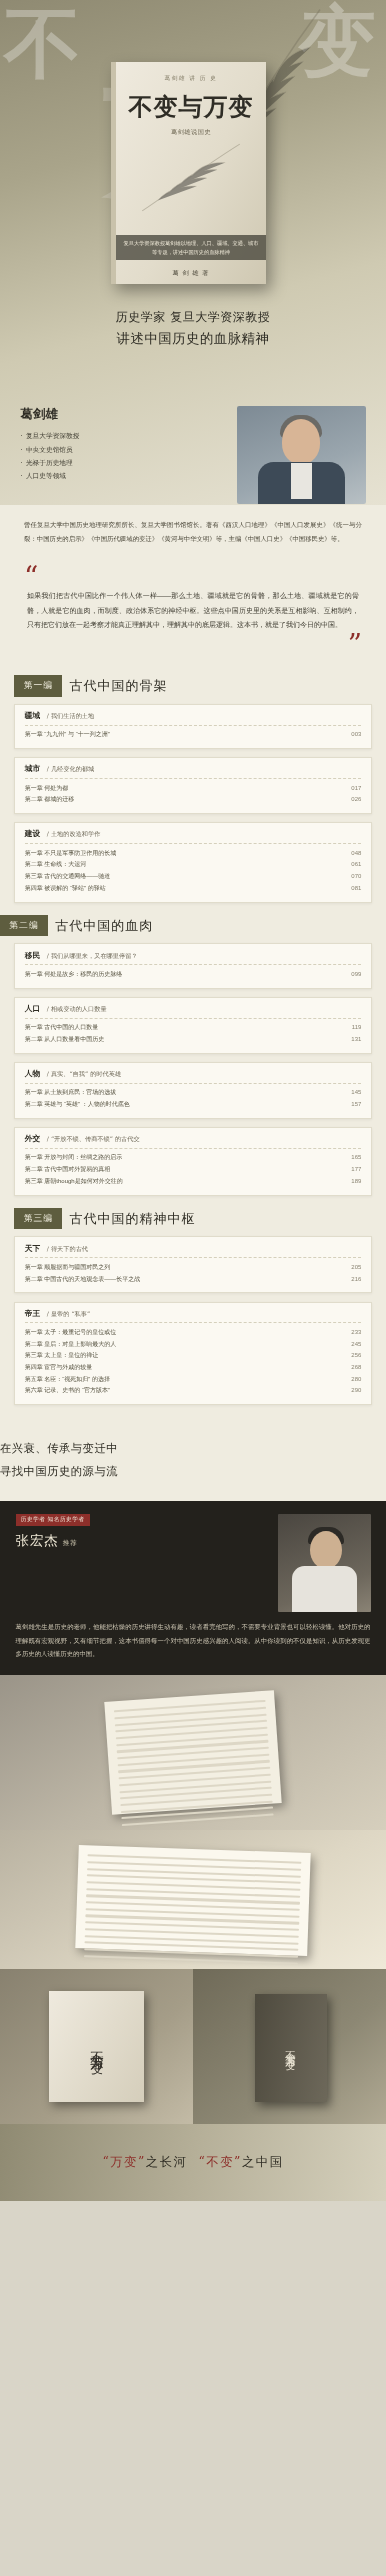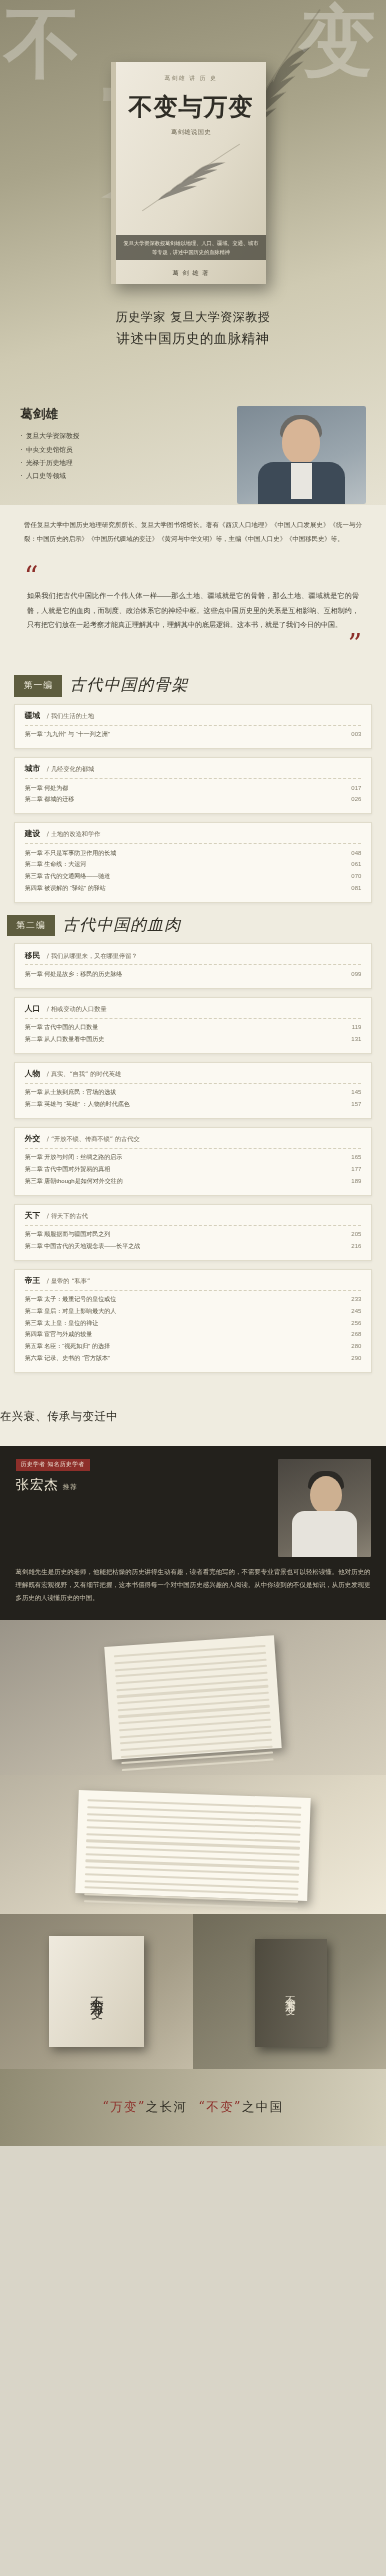--- a/index.html
+++ b/index.html
@@ -152,21 +152,21 @@
   }
   .sec-badge {
     background: #5e5d3f; color: #f1eedf;
     font-family: "DejaVu Serif", serif;
     font-size: 8.8px; letter-spacing: 1px;
     padding: 4.6px 9.3px;
     text-align: center;
   }
   .sec-title {
     font-family: "DejaVu Serif", serif;
-    font-size: 16px; color: #2f2d24; letter-spacing: 1px; font-style: italic;
+    font-size: 13px; color: #2f2d24; letter-spacing: 1px;
   }
   .card {
     background: #fbf9f2;
     border: 0.5px solid #e0dccb;
     box-shadow: 0 1px 2.6px rgba(0,0,0,.06);
     margin: 0 14.4px 8.2px;
     padding: 6.2px 9.3px 7.2px;
   }
   .card-h {
     font-family: "DejaVu Serif", serif;
@@ -391,21 +391,21 @@
       <div class="row">
         <span class="t">第三章  古代的交通网络——驰道</span>
         <span class="p">070</span>
       </div>
       <div class="row">
         <span class="t">第四章  被误解的 “驿站” 的驿站</span>
         <span class="p">081</span>
       </div>
     </div>
 
-    <div class="sec-head" style="padding-left:7px;margin-top:12.4px">
+    <div class="sec-head" style="padding-left:0;margin-top:12.4px">
       <span class="sec-badge">第二编</span>
       <span class="sec-title">古代中国的血肉</span>
     </div>
 
     <div class="card">
       <div class="card-h">
         <span>移民</span>
         <span class="desc">/ 我们从哪里来，又在哪里停留？</span>
       </div>
       <div class="row">
@@ -456,20 +456,24 @@
       <div class="row">
         <span class="t">第二章  古代中国对外贸易的真相</span>
         <span class="p">177</span>
       </div>
       <div class="row">
         <span class="t">第三章  唐朝though是如何对外交往的</span>
         <span class="p">189</span>
       </div>
     </div>
 
+    <div class="sec-head" style="padding-left:14.4px;margin-top:12.4px">
+      <span class="sec-badge">第三编</span>
+      <span class="sec-title">古代中国的精神中枢</span>
+    </div>
 
     <div class="card">
       <div class="card-h">
         <span>天下</span>
         <span class="desc">/ 得天下的古代</span>
       </div>
       <div class="row">
         <span class="t">第一章  顺服据而与疆国对民之列</span>
         <span class="p">205</span>
       </div>
@@ -506,20 +510,21 @@
       </div>
       <div class="row">
         <span class="t">第六章  记录、史书的 “官方版本”</span>
         <span class="p">290</span>
       </div>
     </div>
   </div>
 
   <div class="slogan">
     <div>在兴衰、传承与变迁中</div>
+    <div>寻找中国历史的源与流</div>
   </div>
 
   <div class="recommend">
     <div class="rec-top">
       <div style="flex:1">
         <span class="rec-tag">历史学者 知名历史学者</span>
         <div class="rec-name">
           <span>张宏杰</span><small>推荐</small>
         </div>
       </div>

